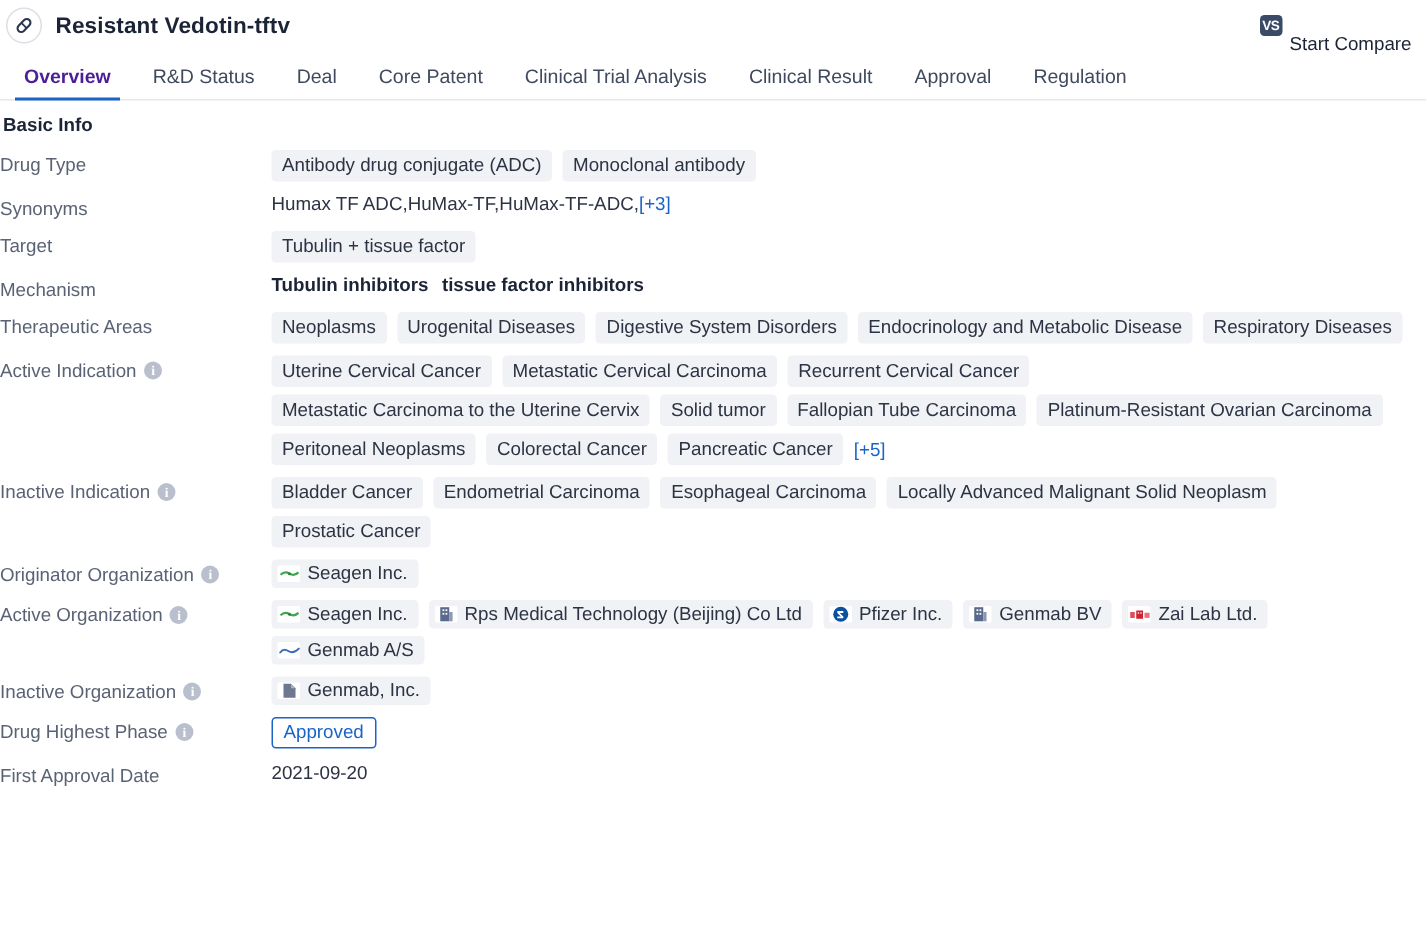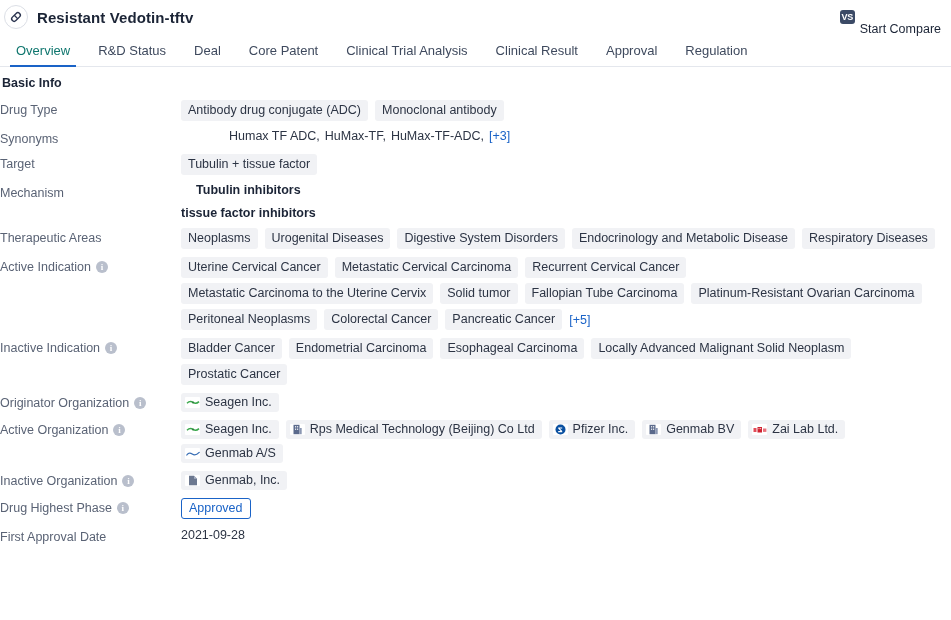--- a/index.html
+++ b/index.html
@@ -74,22 +74,22 @@
     position: relative;
     display: flex;
     align-items: center;
     padding: 0 14px;
     font-size: 13px;
     color: #3f4a5e;
     white-space: nowrap;
     cursor: pointer;
   }
   .tab.active {
-    color: #0f766e;
-    font-weight: normal;
+    color: #4c1d95;
+    font-weight: bold;
   }
   .tab.active::after {
     content: "";
     position: absolute;
     left: 8px; right: 8px; bottom: -1px;
     height: 2px;
     background: #1a63c7;
   }
 
   
@@ -185,36 +185,34 @@
     font-size: 12.5px;
     color: #1b2436;
     font-weight: bold;
     white-space: nowrap;
   }
   .syn-list {
     font-size: 12.5px;
     color: #2c3444;
     display: flex;
     align-items: flex-start;
-    gap: 5px;
     flex-wrap: wrap;
-    margin-left: 48px;
   }
   .phase-badge {
     display: inline-block;
     border: 1px solid #1a63c7;
     border-radius: 3px;
     color: #1a63c7;
     font-size: 12.5px;
     padding: 2px 7px;
     line-height: 15px;
     background: #fff;
     cursor: pointer;
   }
-  .mech-wrap { display: flex; gap: 9px; align-items: center; flex-direction: column; }
+  .mech-wrap { display: flex; gap: 9px; align-items: center; }
 </style>
 </head>
 <body>
 
 <div class="app-header">
   <div class="drug-icon-wrap">
     <svg width="14" height="14" viewBox="0 0 16 16">
       <g transform="rotate(-45 8 8)">
         <rect x="2.2" y="5.2" width="11.6" height="5.6" rx="2.8" fill="none" stroke="#2c3550" stroke-width="1.6"></rect>
         <line x1="8" y1="5.2" x2="8" y2="10.8" stroke="#2c3550" stroke-width="1.4"></line>
@@ -459,17 +457,17 @@
     <div class="row-value">
       <span class="phase-badge">Approved</span>
     </div>
   </div>
 
   <div class="row">
     <div class="row-label">
       <span>First Approval Date</span>
     </div>
     <div class="row-value">
-      <span class="plain-text">2021-09-28</span>
+      <span class="plain-text">2021-09-20</span>
     </div>
   </div>
 
 </div>
 
 </body></html>

